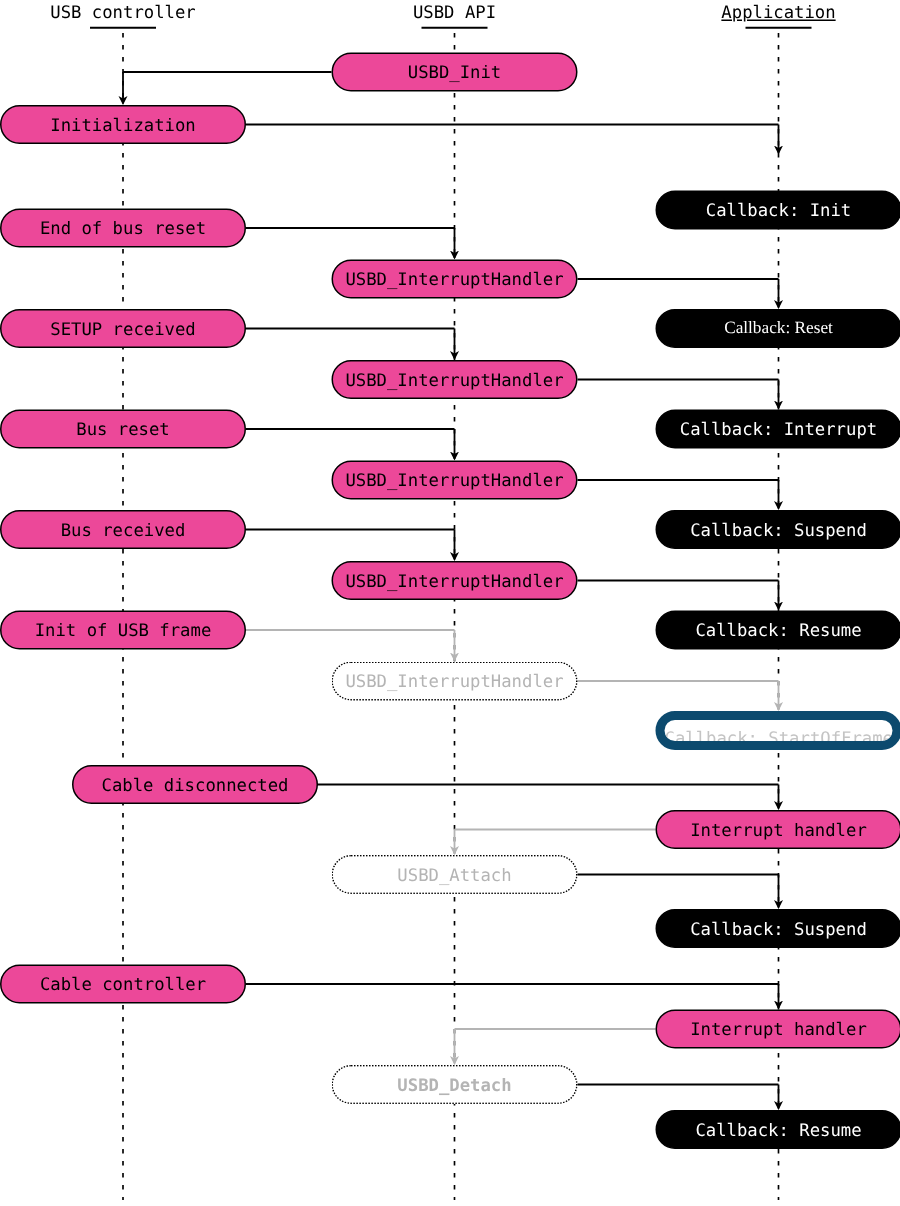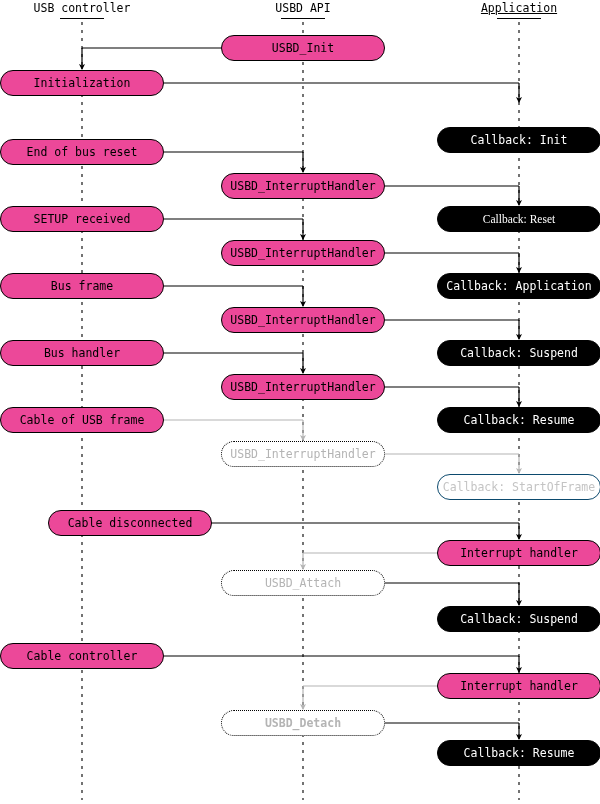--- a/index.html
+++ b/index.html
@@ -52,21 +52,21 @@
     border: 1px solid #000000;
     background: #000000;
     color: #ffffff;
   }
   .node.ghost-dotted {
     border: 1px dotted #000000;
     background: #ffffff;
     color: #b4b4b4;
   }
   .node.ghost-solid {
-    border: 1px solid #0c4a6e;
+    border: 6px solid #0c4a6e;
     background: #ffffff;
     color: #c4c4c4;
   }
 </style>
 </head>
 <body>
 
 <div id="canvas">
 
   <svg id="wires" viewBox="0 0 600 804" width="600" height="804">
@@ -165,27 +165,27 @@
     </div>
   <div id="nodes">
       <div class="node solid" style="left: 221px; top: 35px; width: 164px;">USBD_Init</div>
       <div class="node solid" style="left: 0px; top: 70px; width: 164px;">Initialization</div>
       <div class="node filled" style="left: 437px; top: 103px; width: 164px; margin-top: 24px;">Callback: Init</div>
       <div class="node solid" style="left: 0px; top: 139px; width: 164px;">End of bus reset</div>
       <div class="node solid" style="left: 221px; top: 173px; width: 164px;">USBD_InterruptHandler</div>
       <div class="node solid" style="left: 0px; top: 206px; width: 164px;">SETUP received</div>
       <div class="node filled" style="left: 437px; top: 206px; width: 164px; font-family: Liberation Serif, serif;">Callback: Reset</div>
       <div class="node solid" style="left: 221px; top: 240px; width: 164px;">USBD_InterruptHandler</div>
-      <div class="node solid" style="left: 0px; top: 273px; width: 164px;">Bus frame</div>
-      <div class="node filled" style="left: 437px; top: 273px; width: 164px;">Callback: Application</div>
+      <div class="node solid" style="left: 0px; top: 273px; width: 164px;">Bus reset</div>
+      <div class="node filled" style="left: 437px; top: 273px; width: 164px;">Callback: Interrupt</div>
       <div class="node solid" style="left: 221px; top: 307px; width: 164px;">USBD_InterruptHandler</div>
-      <div class="node solid" style="left: 0px; top: 340px; width: 164px;">Bus handler</div>
+      <div class="node solid" style="left: 0px; top: 340px; width: 164px;">Bus received</div>
       <div class="node filled" style="left: 437px; top: 340px; width: 164px;">Callback: Suspend</div>
       <div class="node solid" style="left: 221px; top: 374px; width: 164px;">USBD_InterruptHandler</div>
-      <div class="node solid" style="left: 0px; top: 407px; width: 164px;">Cable of USB frame</div>
+      <div class="node solid" style="left: 0px; top: 407px; width: 164px;">Init of USB frame</div>
       <div class="node filled" style="left: 437px; top: 407px; width: 164px;">Callback: Resume</div>
       <div class="node ghost-dotted" style="left: 221px; top: 441px; width: 164px;">USBD_InterruptHandler</div>
       <div class="node ghost-solid" style="left: 437px; top: 474px; width: 164px;">Callback: StartOfFrame</div>
       <div class="node solid" style="left: 0px; top: 510px; width: 164px; margin-left: 48px;">Cable disconnected</div>
       <div class="node solid" style="left: 437px; top: 540px; width: 164px;">Interrupt handler</div>
       <div class="node ghost-dotted" style="left: 221px; top: 570px; width: 164px;">USBD_Attach</div>
       <div class="node filled" style="left: 437px; top: 606px; width: 164px;">Callback: Suspend</div>
       <div class="node solid" style="left: 0px; top: 643px; width: 164px;">Cable controller</div>
       <div class="node solid" style="left: 437px; top: 673px; width: 164px;">Interrupt handler</div>
       <div class="node ghost-dotted" style="left: 221px; top: 710px; width: 164px; font-weight: bold;">USBD_Detach</div>

